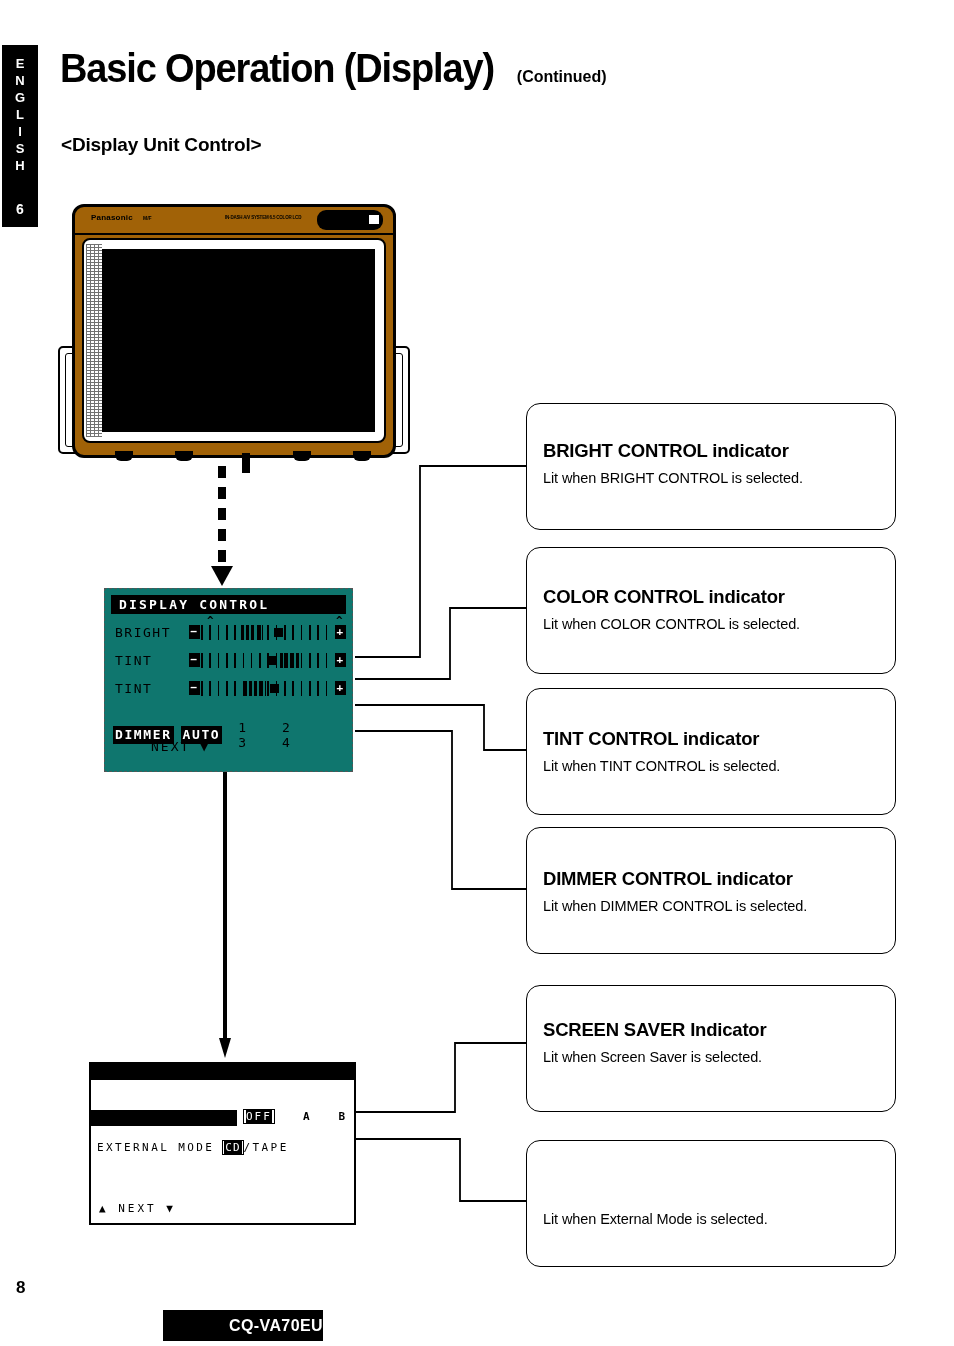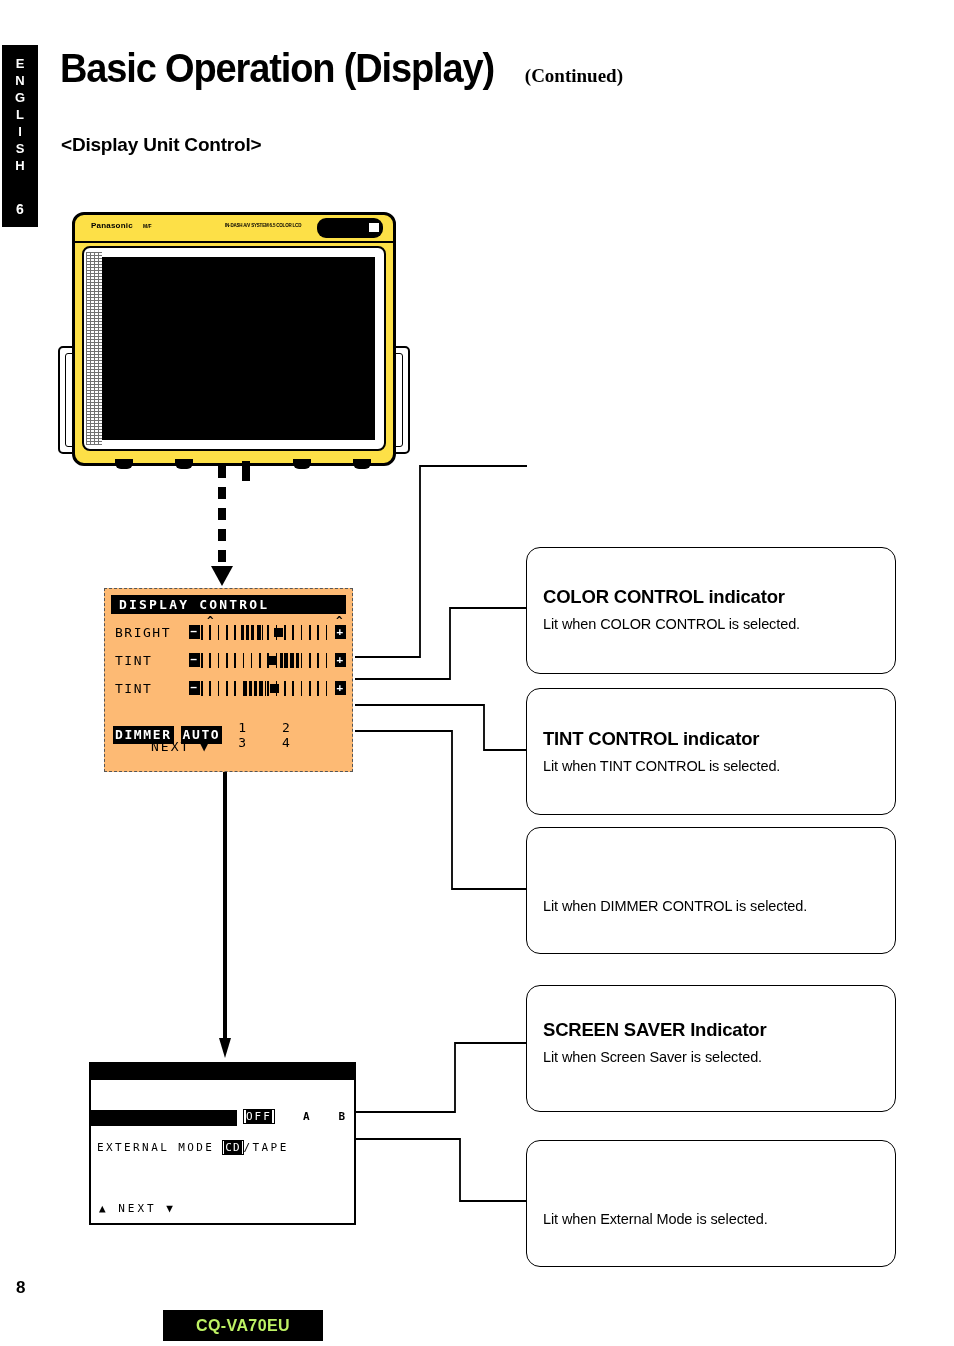--- a/index.html
+++ b/index.html
@@ -63,25 +63,23 @@
   }
   .title-main {
     font-size: 40px;
     font-weight: bold;
     letter-spacing: -1.2px;
     transform: scaleX(0.95);
     transform-origin: left center;
     white-space: nowrap;
   }
   .title-cont {
-    font-size: 19px;
-    font-weight: bold;
-    margin-left: 8px;
+    font-size: 16px;
+    font-weight: bold;
     white-space: nowrap;
-    font-family: Liberation Serif, serif;
   }
   .subtitle {
     position: absolute;
     left: 61px;
     top: 134px;
     font-size: 19px;
     font-weight: bold;
     letter-spacing: -0.2px;
   }
 
@@ -106,26 +104,26 @@
   .unit .wing.right { right: 0px; }
   .unit .wing-inner {
     position: absolute;
     top: 5px; left: 5px; right: 5px; bottom: 5px;
     border: 1.5px solid #000;
     border-radius: 3px;
   }
   .unit .body {
     position: absolute;
     left: 14px;
-    top: 14px;
+    top: 6px;
     width: 324px;
     height: 254px;
     border: 3px solid #000;
     border-radius: 12px;
-    background: #fde047;
+    background: #a16207;
     box-sizing: border-box;
   }
   .unit .topbar {
     position: absolute;
     left: 0; right: 0; top: 0;
     height: 26px;
     border-bottom: 2px solid #000;
   }
   .unit .brand {
     position: absolute;
@@ -251,21 +249,21 @@
   }
 
   
   .osd1 {
     position: absolute;
     left: 104px;
     top: 588px;
     width: 249px;
     height: 184px;
     border: 1.5px dashed #555;
-    background: #fdba74;
+    background: #0f766e;
     box-sizing: border-box;
     font-family: "DejaVu Sans Mono", monospace;
   }
   .osd1 .hdr {
     position: absolute;
     left: 6px; top: 6px; right: 6px;
     height: 19px;
     background: #000;
     color: #fff;
     font-size: 13px;
@@ -471,25 +469,25 @@
     font-size: 17px;
     font-weight: bold;
   }
   .footer-model {
     position: absolute;
     left: 163px;
     top: 1310px;
     width: 160px;
     height: 31px;
     background: #000;
-    color: #bef264;
+    color: #ffffff;
     font-size: 16px;
     font-weight: bold;
     letter-spacing: 0.4px;
-    text-align: center;
+    text-align: right;
     line-height: 31px;
   }
 </style>
 </head>
 <body>
 
 <div id="page">
 
   <div class="lang-tab">
     <div class="letters">
@@ -626,32 +624,37 @@
       <path d="M355 705 L484 705 L484 750 L527 750"></path>
 
       <path d="M355 731 L452 731 L452 889 L527 889"></path>
 
       <path d="M356 1112 L455 1112 L455 1043 L527 1043"></path>
 
       <path d="M356 1139 L460 1139 L460 1201 L527 1201"></path>
     </g>
   </svg>
 
+  <div class="callout" style="left:526px; top:403px; height:127px;">
+    <div class="c-title" style="top:36px;">BRIGHT CONTROL indicator</div>
+    <div class="c-desc" style="top:66px;">Lit when BRIGHT CONTROL is selected.</div>
+  </div>
 
   <div class="callout" style="left:526px; top:547px; height:127px;">
     <div class="c-title" style="top:38px;">COLOR CONTROL indicator</div>
     <div class="c-desc" style="top:68px;">Lit when COLOR CONTROL is selected.</div>
   </div>
 
   <div class="callout" style="left:526px; top:688px; height:127px;">
     <div class="c-title" style="top:39px;">TINT CONTROL indicator</div>
     <div class="c-desc" style="top:69px;">Lit when TINT CONTROL is selected.</div>
   </div>
 
   <div class="callout" style="left:526px; top:827px; height:127px;">
+    <div class="c-title" style="top:40px;">DIMMER CONTROL indicator</div>
     <div class="c-desc" style="top:70px;">Lit when DIMMER CONTROL is selected.</div>
   </div>
 
   <div class="callout" style="left:526px; top:985px; height:127px;">
     <div class="c-title" style="top:33px;">SCREEN SAVER Indicator</div>
     <div class="c-desc" style="top:63px;">Lit when Screen Saver is selected.</div>
   </div>
 
   <div class="callout" style="left:526px; top:1140px; height:127px;">
     <div class="c-desc" style="top:70px;">Lit when External Mode is selected.</div>

